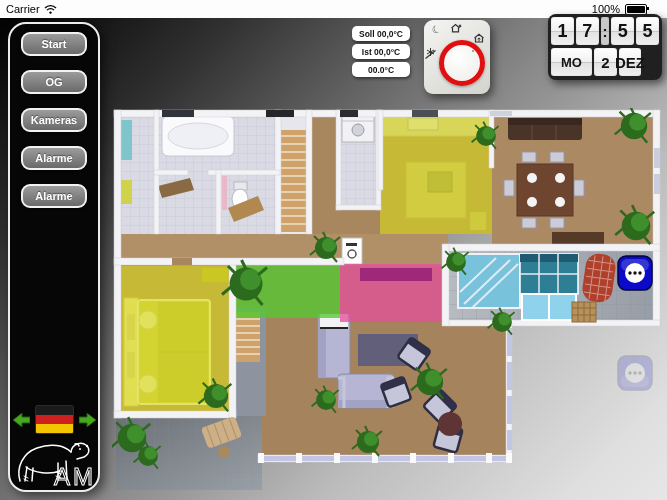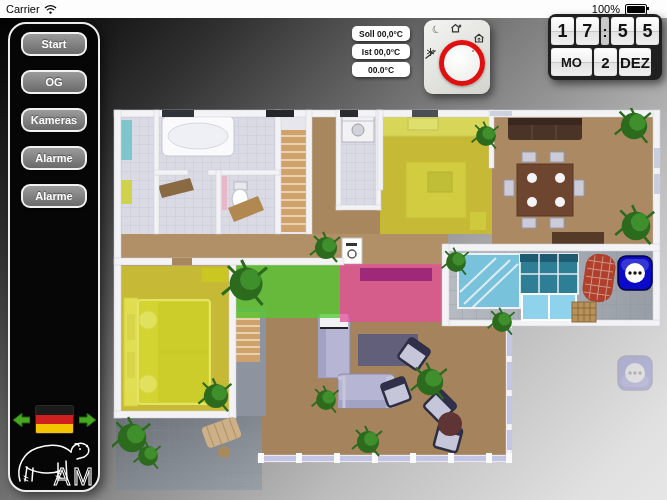--- a/index.html
+++ b/index.html
@@ -47,21 +47,21 @@
   .clock{position:absolute;left:548px;top:14px;width:114px;height:66px;background:#202020;border-radius:8px;
          box-shadow:3px 4px 9px rgba(0,0,0,.55);padding:3px;box-sizing:border-box;z-index:6;}
   .crow{display:flex;gap:2px;}
   .crow + .crow{margin-top:3px;}
   .tile{height:28px;background:linear-gradient(#ffffff,#f1f1f1 48%,#e2e2e2 52%,#f0f0f0);
         border-radius:3px;display:flex;align-items:center;justify-content:center;
         font-weight:bold;color:#131313;position:relative;box-shadow:inset 0 0 1px #9a9a9a;}
   .tile::after{content:"";position:absolute;left:0;right:0;top:50%;height:1px;background:rgba(0,0,0,.12);}
   .t-d{width:23px;font-size:18px;}
   .t-colon{width:9px;background:#c9c9c9;font-size:15px;border-radius:2px;}
-  .t-mo{width:41px;font-size:13px;} .t-2{width:23px;font-size:15px;} .t-dez{width:32px;font-size:15px;}
+  .t-mo{width:41px;font-size:13px;} .t-2{width:23px;font-size:15px;} .t-dez{width:22px;font-size:15px;}
   
   .plan{position:absolute;left:112px;top:108px;z-index:2;}
 </style>
 </head>
 <body>
 
 <div class="stage">
 
   <div class="statusbar">
     <div class="sb-left">

